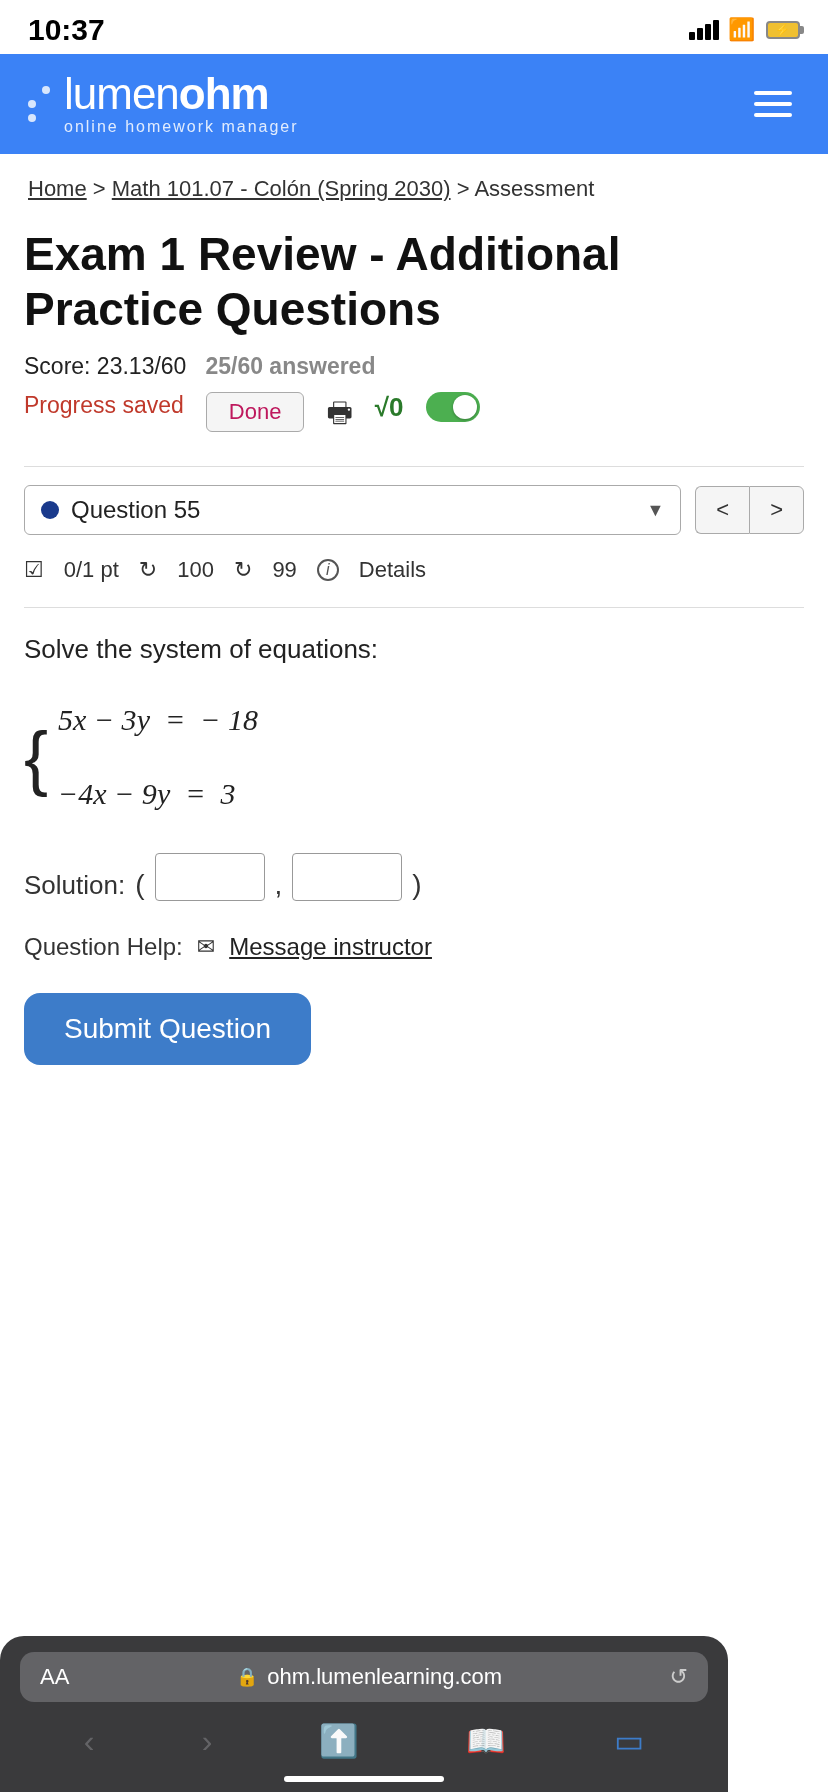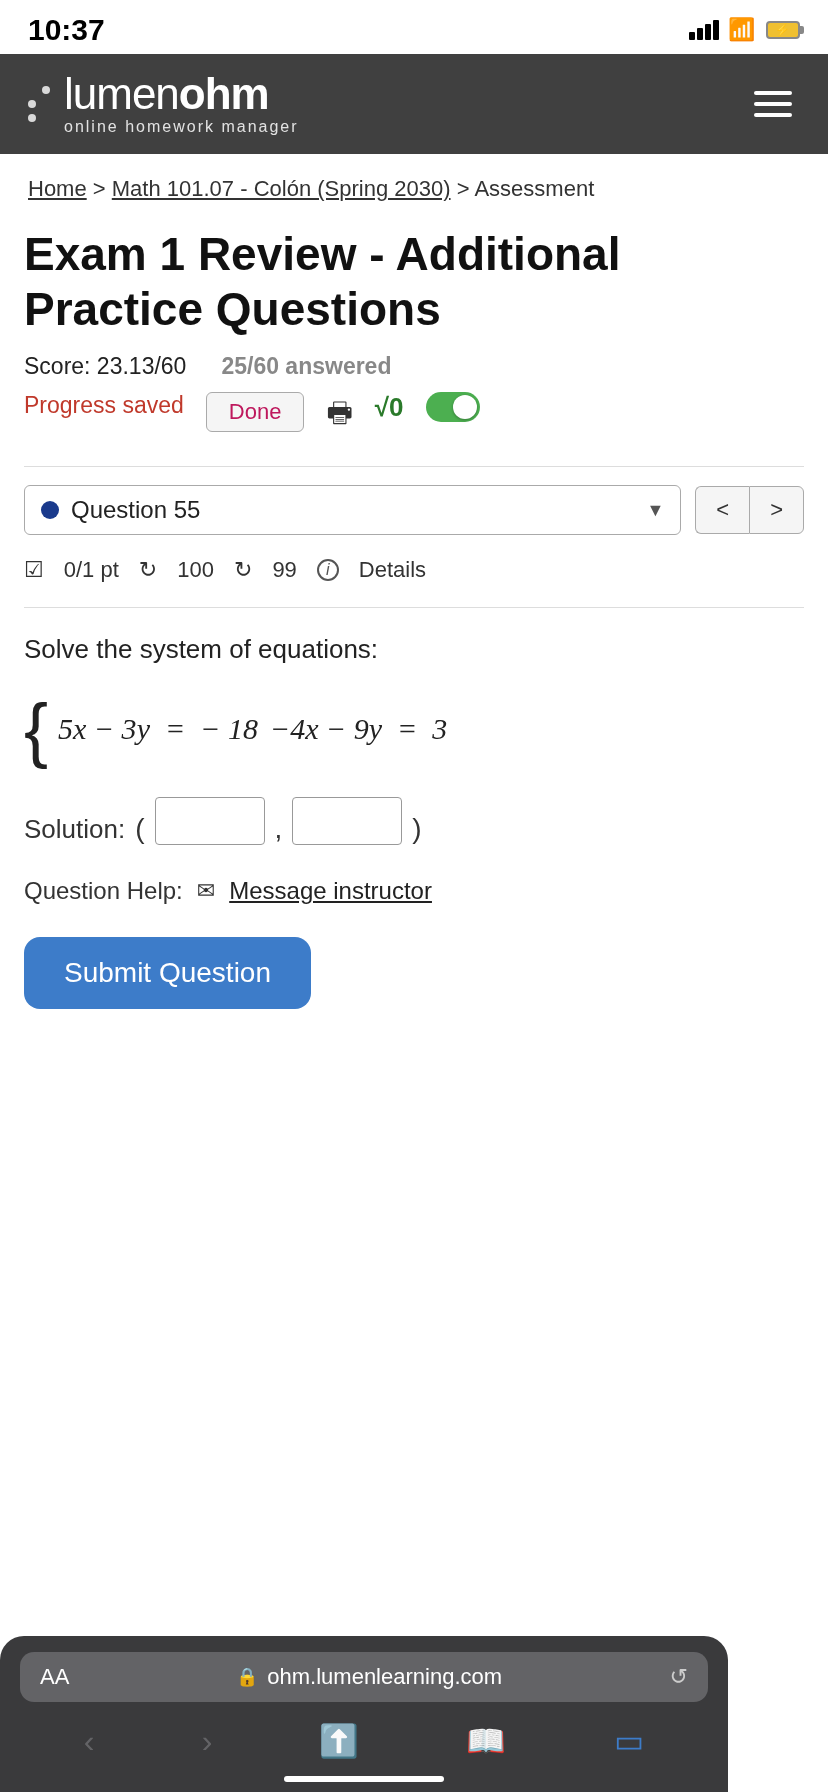--- a/index.html
+++ b/index.html
@@ -77,21 +77,21 @@
       position: absolute;
       left: 50%;
       top: 50%;
       transform: translate(-50%, -50%);
       font-size: 12px;
       color: #fff;
     }
 
     
     .app-header {
-      background: #404040;
+      background: #3b82f6;
       padding: 18px 28px;
       display: flex;
       align-items: center;
       justify-content: space-between;
       min-height: 100px;
     }
     .logo-area {
       display: flex;
       align-items: center;
       gap: 10px;
@@ -166,21 +166,21 @@
       font-size: 46px;
       font-weight: 700;
       color: #111;
       line-height: 1.2;
       margin-bottom: 16px;
     }
 
     .score-row {
       display: flex;
       align-items: flex-start;
-      gap: 35px;
+      gap: 19px;
       font-size: 23px;
       margin-bottom: 12px;
     }
     .score-label { color: #222; }
     .answered-label { color: #888; font-weight: bold; }
 
     .action-row {
       display: flex;
       align-items: flex-start;
       gap: 22px;
@@ -331,22 +331,22 @@
       gap: 10px;
     }
     .big-brace {
       font-size: 72px;
       line-height: 1;
       color: #222;
       font-weight: 200;
     }
     .equations-col {
       display: flex;
-      flex-direction: row;
-      gap: 12px;
+      flex-direction: column;
+      gap: 20px;
     }
     .equation-line {
       font-size: 30px;
       font-style: italic;
       color: #222;
       font-family: 'Times New Roman', serif;
     }
 
     
     .solution-row {

